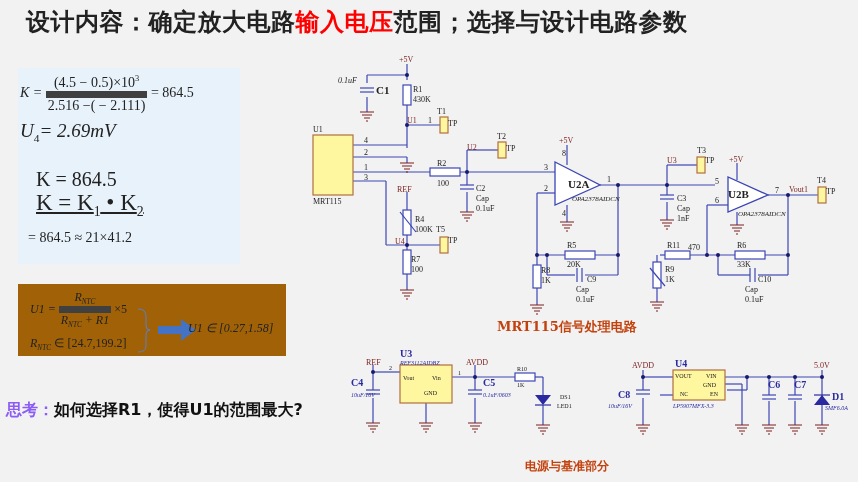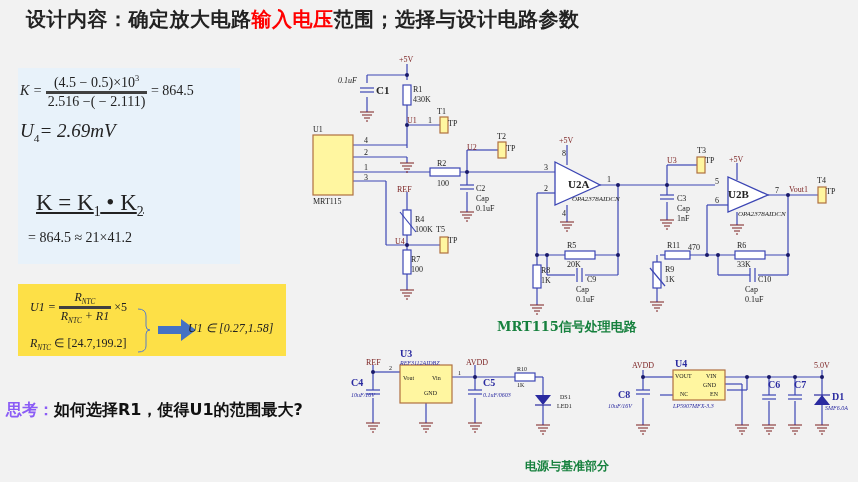--- a/index.html
+++ b/index.html
@@ -1,29 +1,29 @@
 <!DOCTYPE html>
 <html><head>
 <meta charset="utf-8">
 <style>
   html,body{margin:0;padding:0;}
   body{width:858px;height:482px;background:#f2f2f2;position:relative;overflow:hidden;font-family:"Liberation Serif",serif;}
-  .title{position:absolute;left:26px;top:6px;font-family:"DejaVu Sans",sans-serif;font-weight:bold;font-size:20px;color:#222;letter-spacing:0.5px;white-space:nowrap;}
+  .title{position:absolute;left:26px;top:6px;font-family:"DejaVu Sans",sans-serif;font-weight:bold;font-size:24px;color:#222;letter-spacing:0.5px;white-space:nowrap;}
   .title .hl{color:#ff0000;}
   .box1{position:absolute;left:18px;top:68px;width:222px;height:196px;background:#e8f2fa;}
-  .box2{position:absolute;left:18px;top:284px;width:268px;height:72px;background:#fde047;}
+  .box2{position:absolute;left:18px;top:284px;width:268px;height:72px;background:#a16207;}
   .math{position:absolute;font-family:"Liberation Serif",serif;color:#222;white-space:nowrap;}
   .frac{display:inline-block;vertical-align:middle;text-align:center;}
-  .frac .num{display:block;border-bottom:3px solid #404040;padding:0 2px;}
+  .frac .num{display:block;border-bottom:7px solid #404040;padding:0 2px;}
   .frac .den{display:block;padding:0 2px;}
   .it{font-style:italic;}
   sub,sup{font-size:60%;}
   .think{position:absolute;left:6px;top:400px;font-family:"DejaVu Sans",sans-serif;font-weight:bold;font-size:16px;color:#111;white-space:nowrap;}
   .think .red{color:#8b5cf6;}
-  .caption{position:absolute;font-family:"DejaVu Serif",serif;font-weight:bold;color:#15803d;white-space:nowrap;}
+  .caption{position:absolute;font-family:"DejaVu Serif",serif;font-weight:bold;color:#c2410c;white-space:nowrap;}
   svg text{font-family:"Liberation Serif",serif;}
 </style>
 </head>
 <body>
 
 <div class="title">
   <span>设计内容：确定放大电路</span><span class="hl">输入电压</span><span>范围；选择与设计电路参数</span>
 </div>
 
 <div class="box1">
@@ -31,20 +31,21 @@
     <span class="it">K =</span>
     <span class="frac">
       <span class="num"><span>(4.5 − 0.5)×10</span><sup>3</sup></span>
       <span class="den">2.516 −( − 2.111)</span>
     </span>
     <span>= 864.5</span>
   </div>
   <div class="math" style="left:2px;top:52px;font-size:19px;">
     <span class="it">U</span><sub>4</sub><span class="it">= 2.69mV</span>
   </div>
+  <div class="math" style="left:18px;top:100px;font-size:20px;">K = 864.5</div>
   <div class="math" style="left:18px;top:122px;font-size:23px;text-decoration:underline;">
     <span>K = K</span><sub>1</sub><span> • K</span><sub>2</sub>
   </div>
   <div class="math" style="left:10px;top:162px;font-size:14px;">= 864.5 ≈ 21×41.2</div>
 </div>
 
 <div class="box2">
   <div class="math" style="left:12px;top:6px;font-size:12px;">
     <span class="it">U1 =</span>
     <span class="frac">

